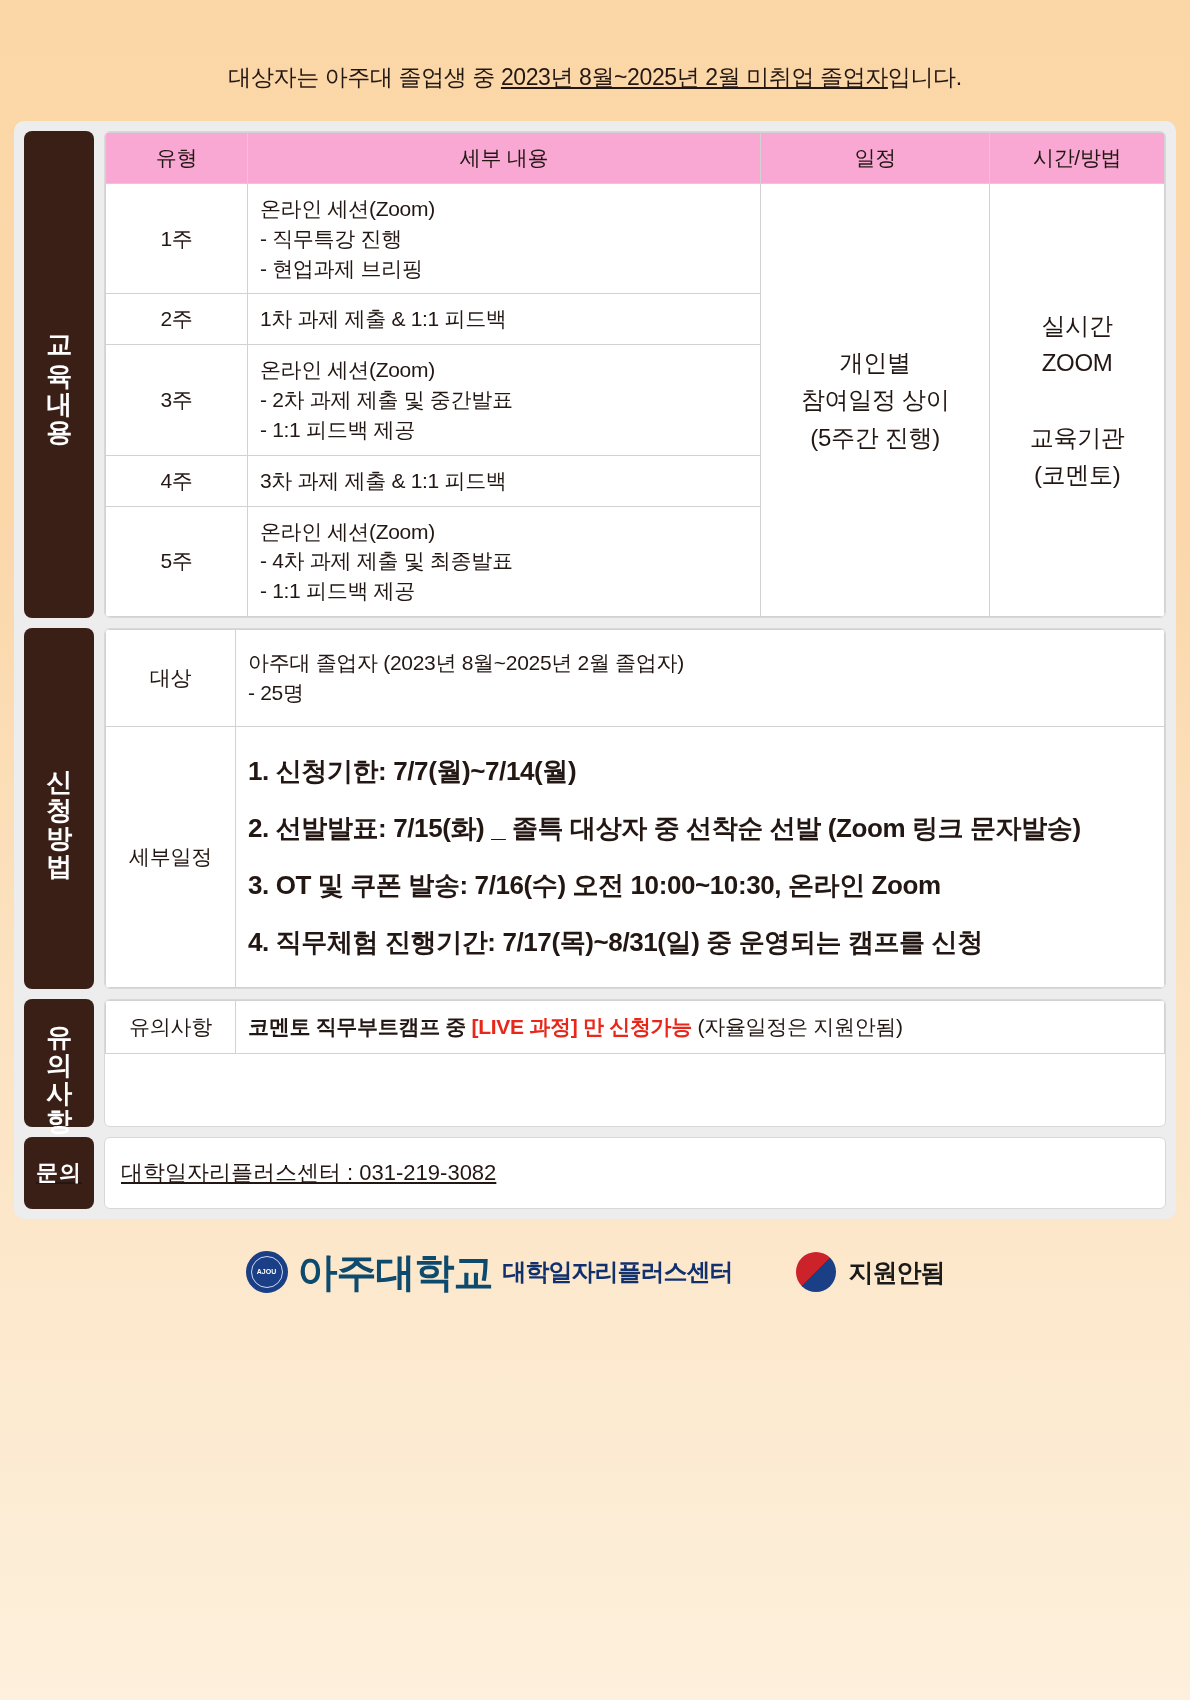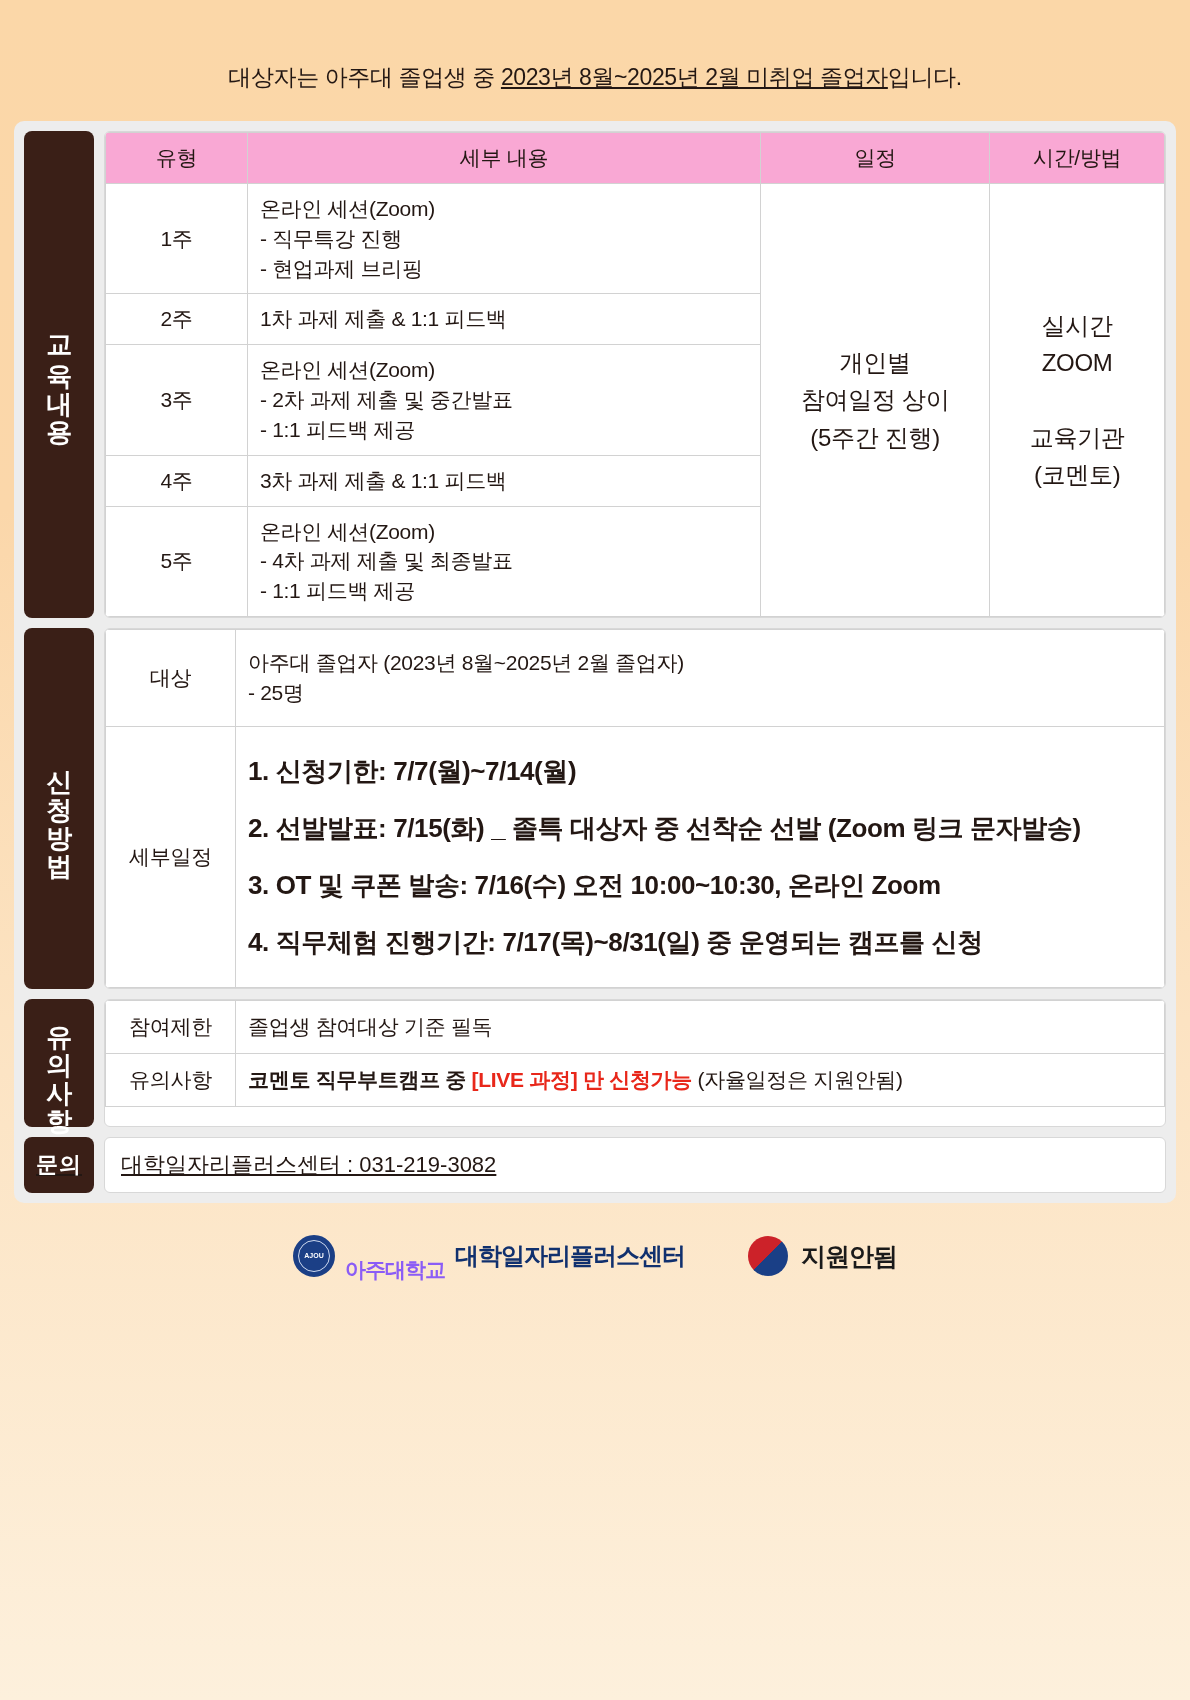--- a/index.html
+++ b/index.html
@@ -142,21 +142,21 @@
     font-weight: bold; font-size: 22px;
     margin-right: 10px;
     letter-spacing: 1px;
   }
   .contact-panel {
     flex: 1 1 auto;
     background: #fff;
     border: 1px solid #D8D8D8;
     border-radius: 6px;
     display: flex; align-items: center;
-    padding: 12px 16px;
+    padding: 20px 16px;
     font-size: 22px;
   }
 
   
   .footer {
     margin-top: 26px;
     display: flex;
     align-items: center;
     justify-content: center;
     gap: 60px;
@@ -169,21 +169,21 @@
     display: flex; align-items: center; justify-content: center;
     color: #fff; font-size: 9px; text-align: center; line-height: 1.05;
     font-weight: bold;
   }
   .seal-inner {
     width: 32px; height: 32px; border-radius: 50%;
     border: 1px solid #cdd9ef;
     display:flex; align-items:center; justify-content:center;
     font-size: 7px;
   }
-  .uni-name { font-size: 21px; font-weight: bold; color: #8b5cf6; letter-spacing: -1px; margin-top: 27px; }
+  .uni-name { font-size: 40px; font-weight: bold; color: #0c4a6e; letter-spacing: -1px; }
   .center-name { font-size: 24px; font-weight: bold; color: #10306e; letter-spacing: -1px; }
   .gov-mark {
     width: 46px; height: 46px;
     position: relative;
     display: flex; align-items: center; justify-content: center;
   }
   .gov-mark .circ {
     width: 40px; height: 40px; border-radius: 50%;
     background: conic-gradient(#1a3f86 0 50%, #cc2229 50% 100%);
     transform: rotate(45deg);
@@ -298,24 +298,20 @@
       <span class="vert">유의사항</span>
     </div>
     <div class="panel">
       <table class="notice">
         <colgroup>
             <col class="c1">
             <col>
           </colgroup>
         <tbody>
           <tr>
-            <td class="c">참여제한</td>
-            <td>졸업생 참여대상 기준 필독</td>
-          </tr>
-          <tr>
             <td class="c">유의사항</td>
             <td>
               <span class="strong">코멘토 직무부트캠프 중 </span><span class="red strong">[LIVE 과정] 만 신청가능</span><span> (자율일정은 지원안됨)</span>
             </td>
           </tr>
         </tbody>
       </table>
     </div>
   </div>
 

